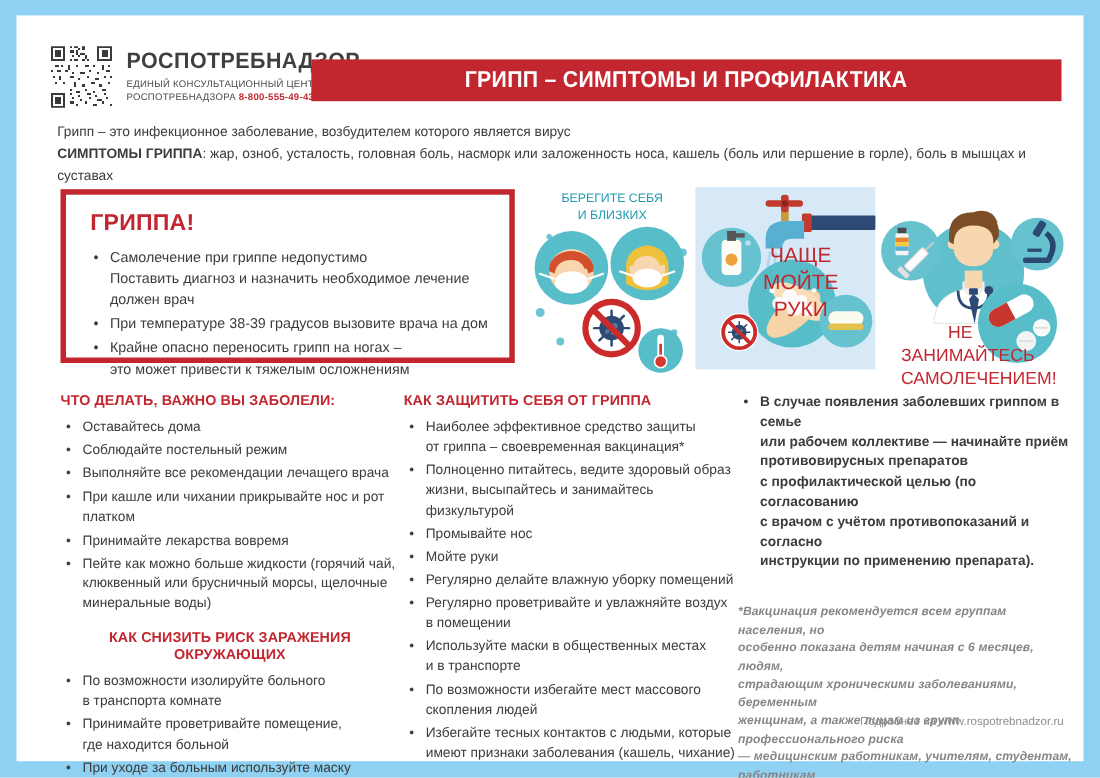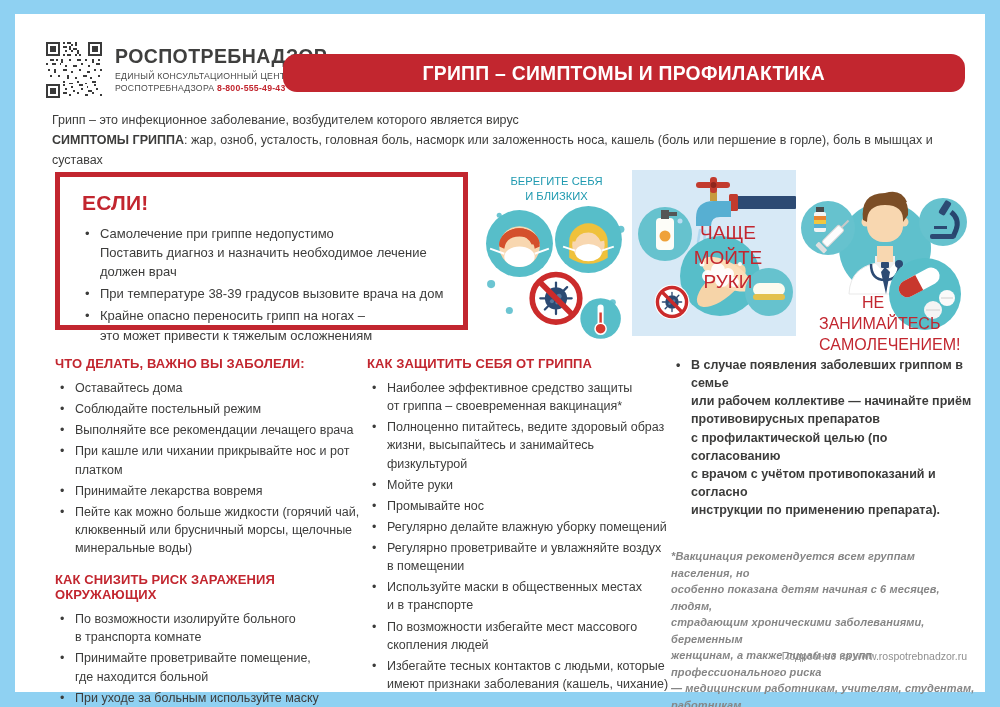--- a/index.html
+++ b/index.html
@@ -11,21 +11,21 @@
   body{font-family:"Liberation Sans","DejaVu Sans",sans-serif; background:#e8e8e8;}
   .page{position:relative; width:1000px; height:707px; background:var(--frame-blue); padding:14px 15px 15px 15px;}
   .content{position:relative; width:970px; height:678px; background:#ffffff;}
 
   
   .header{position:absolute; left:31px; top:28px; display:flex; gap:13px; align-items:flex-start;}
   .qr{width:56px; height:56px; flex:0 0 auto;}
   .logo-title{font-size:19.5px; color:#3F3F3E; letter-spacing:.4px; font-weight:bold; transform:scaleY(1.04); transform-origin:left top; margin-top:2px;}
   .logo-sub{font-size:8.7px; color:#4A4A4A; letter-spacing:.25px; margin-top:4px; line-height:1.35;}
   .logo-sub .phone{color:var(--accent-red); font-weight:bold;}
-  .banner{position:absolute; left:268px; top:40px; width:682px; height:38px; background:var(--accent-red); display:flex; align-items:center; justify-content:center;border-radius:14px;}
+  .banner{position:absolute; left:268px; top:40px; width:682px; height:38px; background:var(--accent-red); display:flex; align-items:center; justify-content:center;}
   .banner span{color:#fff; font-weight:bold; font-size:21px; letter-spacing:.3px; display:inline-block; transform:scaleX(.92); white-space:nowrap;}
 
   
   .intro{position:absolute; left:37px; top:96px; width:915px; font-size:12.5px; color:var(--text-dark); line-height:1.6;}
 
   
   .important-box{position:absolute; left:40px; top:158px; width:413px; height:158px; border:5px solid var(--accent-red); padding:10px 16px 8px 20px;}
   .important-box h2{color:var(--accent-red); font-size:21px; letter-spacing:.2px; margin:4px 0 9px 2px;}
   ul.bullets{list-style:none;}
   ul.bullets li{position:relative; padding-left:20px; margin-bottom:3px; font-size:12.5px; line-height:1.45; color:var(--text-dark); white-space:pre-line;}
@@ -39,21 +39,21 @@
   .p1{left:468px; width:147px;}
   .p1 .panel-caption{color:var(--teal-text); font-size:11.2px; margin:4px 0 2px 0;}
   .p2{left:617px; width:164px; height:166px;}
   .p2 .panel-caption{position:absolute; left:44px; top:51px; width:104px; color:var(--accent-red); font-size:19px;}
   .p3{left:786px; width:166px; height:176px;}
   .p3 .panel-caption{position:absolute; left:18px; top:123px; width:108px; color:var(--accent-red); font-size:16px;}
 
   
   .col{position:absolute; top:342px;}
   .col h3{color:var(--accent-red); font-size:13px; letter-spacing:.1px; margin-bottom:8px;}
-  .col h3.mt{margin-top:15px;}
+  .col h3.mt{margin-top:15px;text-align:center;}
   .col1{left:40px; width:308px;}
   .col2{left:352px; width:302px;}
   .col3{left:656px; width:306px;font-weight:bold;}
   .footnote{font-style:italic; color:var(--gray-text); font-size:11px; line-height:1.5; white-space:pre-line; margin-top:29px; letter-spacing:.1px;}
   .footer-note{position:absolute; left:656px; top:636px; width:296px; text-align:right; font-size:10.5px; color:#8F8F8F;}
 </style>
 </head>
 <body>
 
 <div class="page">
@@ -152,21 +152,21 @@
     <div class="banner">
       <span>ГРИПП – СИМПТОМЫ И ПРОФИЛАКТИКА</span>
     </div>
 
     <p class="intro">
       <span>Грипп – это инфекционное заболевание, возбудителем которого является вирус</span><br>
       <b>СИМПТОМЫ ГРИППА</b><span>: жар, озноб, усталость, головная боль, насморк  или заложенность носа, кашель (боль или першение в горле), боль в мышцах и суставах</span>
     </p>
 
     <section class="important-box">
-      <h2>ЕСЛИ!</h2>
+      <h2>ГРИППА!</h2>
       <ul class="bullets">
 
       <li class="bullet-item">Самолечение при гриппе недопустимо
 Поставить диагноз и назначить необходимое лечение должен врач</li>
           <li class="bullet-item">При температуре 38-39 градусов вызовите врача на дом</li>
           <li class="bullet-item">Крайне опасно переносить грипп на ногах –
 это может привести к тяжелым осложнениям</li>
         </ul>
     </section>
 
@@ -382,22 +382,22 @@
 
     <div class="col col2">
       <h3>КАК ЗАЩИТИТЬ СЕБЯ ОТ ГРИППА</h3>
       <ul class="bullets">
 
       <li class="bullet-item">Наиболее эффективное средство защиты
 от гриппа – своевременная вакцинация*</li>
           <li class="bullet-item">Полноценно питайтесь, ведите здоровый образ
 жизни, высыпайтесь и занимайтесь
 физкультурой</li>
+          <li class="bullet-item">Промывайте нос</li>
           <li class="bullet-item">Мойте руки</li>
-          <li class="bullet-item">Промывайте нос</li>
           <li class="bullet-item">Регулярно делайте влажную уборку помещений</li>
           <li class="bullet-item">Регулярно проветривайте и увлажняйте воздух
 в помещении</li>
           <li class="bullet-item">Используйте маски в общественных местах
 и в транспорте</li>
           <li class="bullet-item">По возможности избегайте мест массового
 скопления людей</li>
           <li class="bullet-item">Избегайте тесных контактов с людьми, которые
 имеют признаки заболевания (кашель, чихание)</li>
         </ul>

